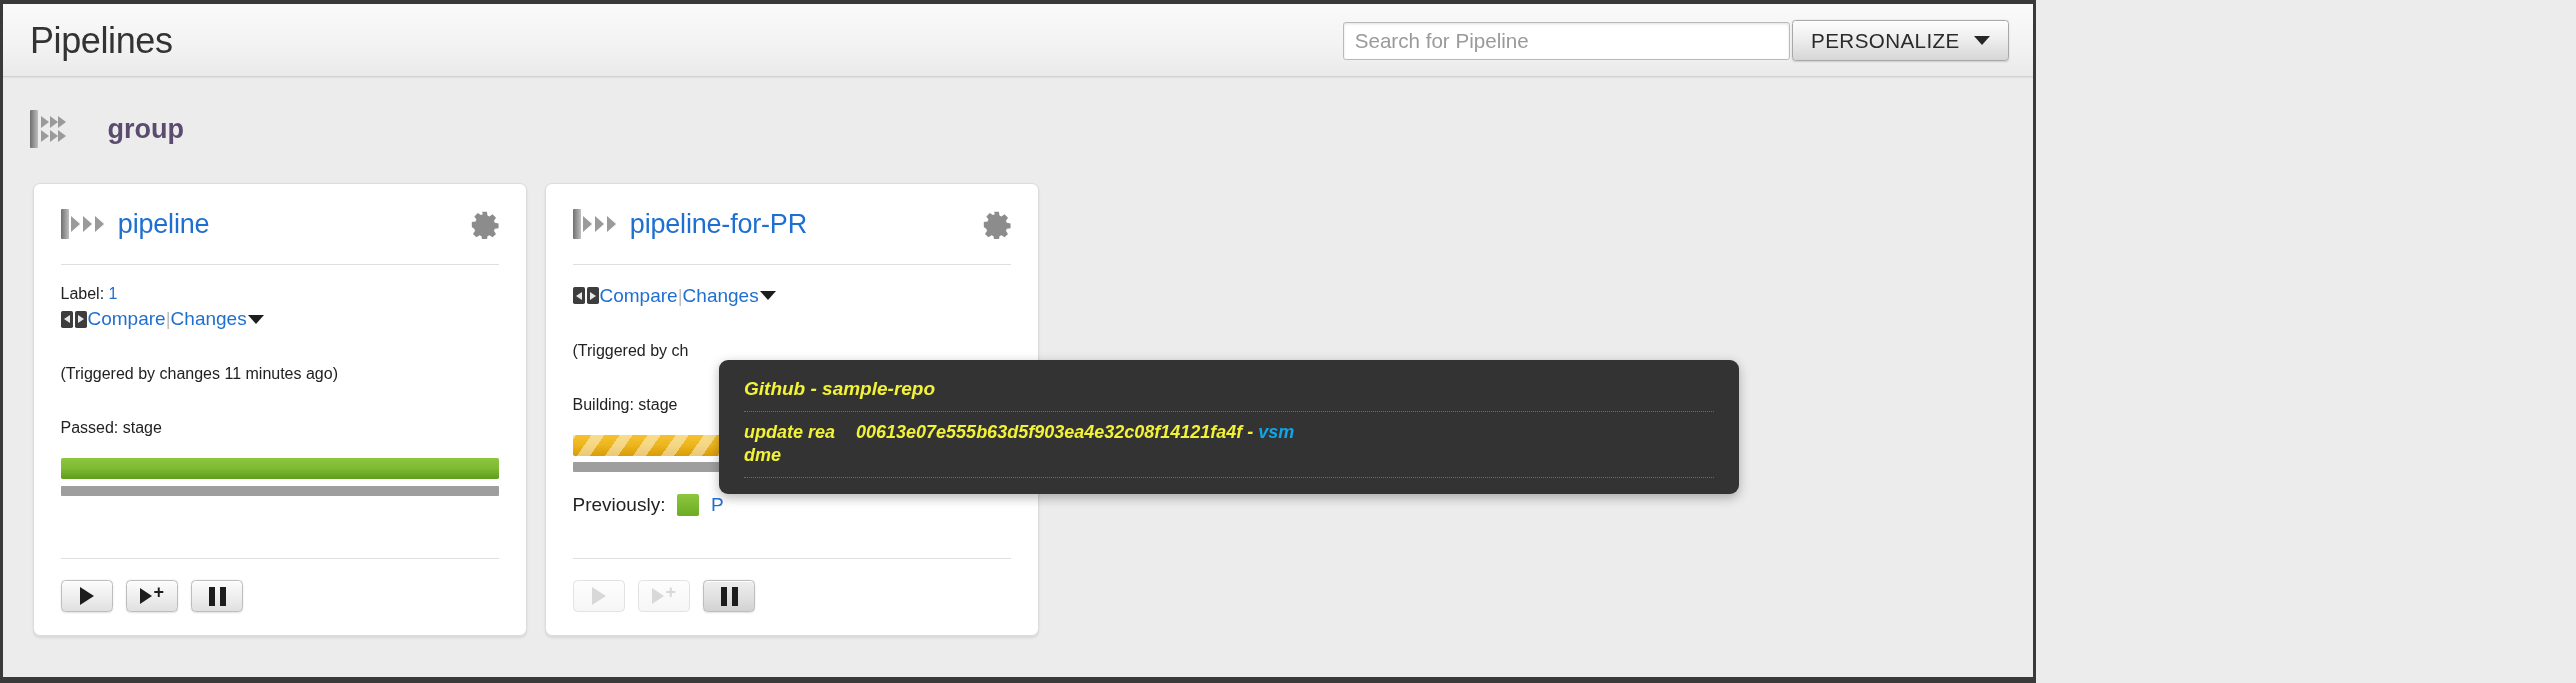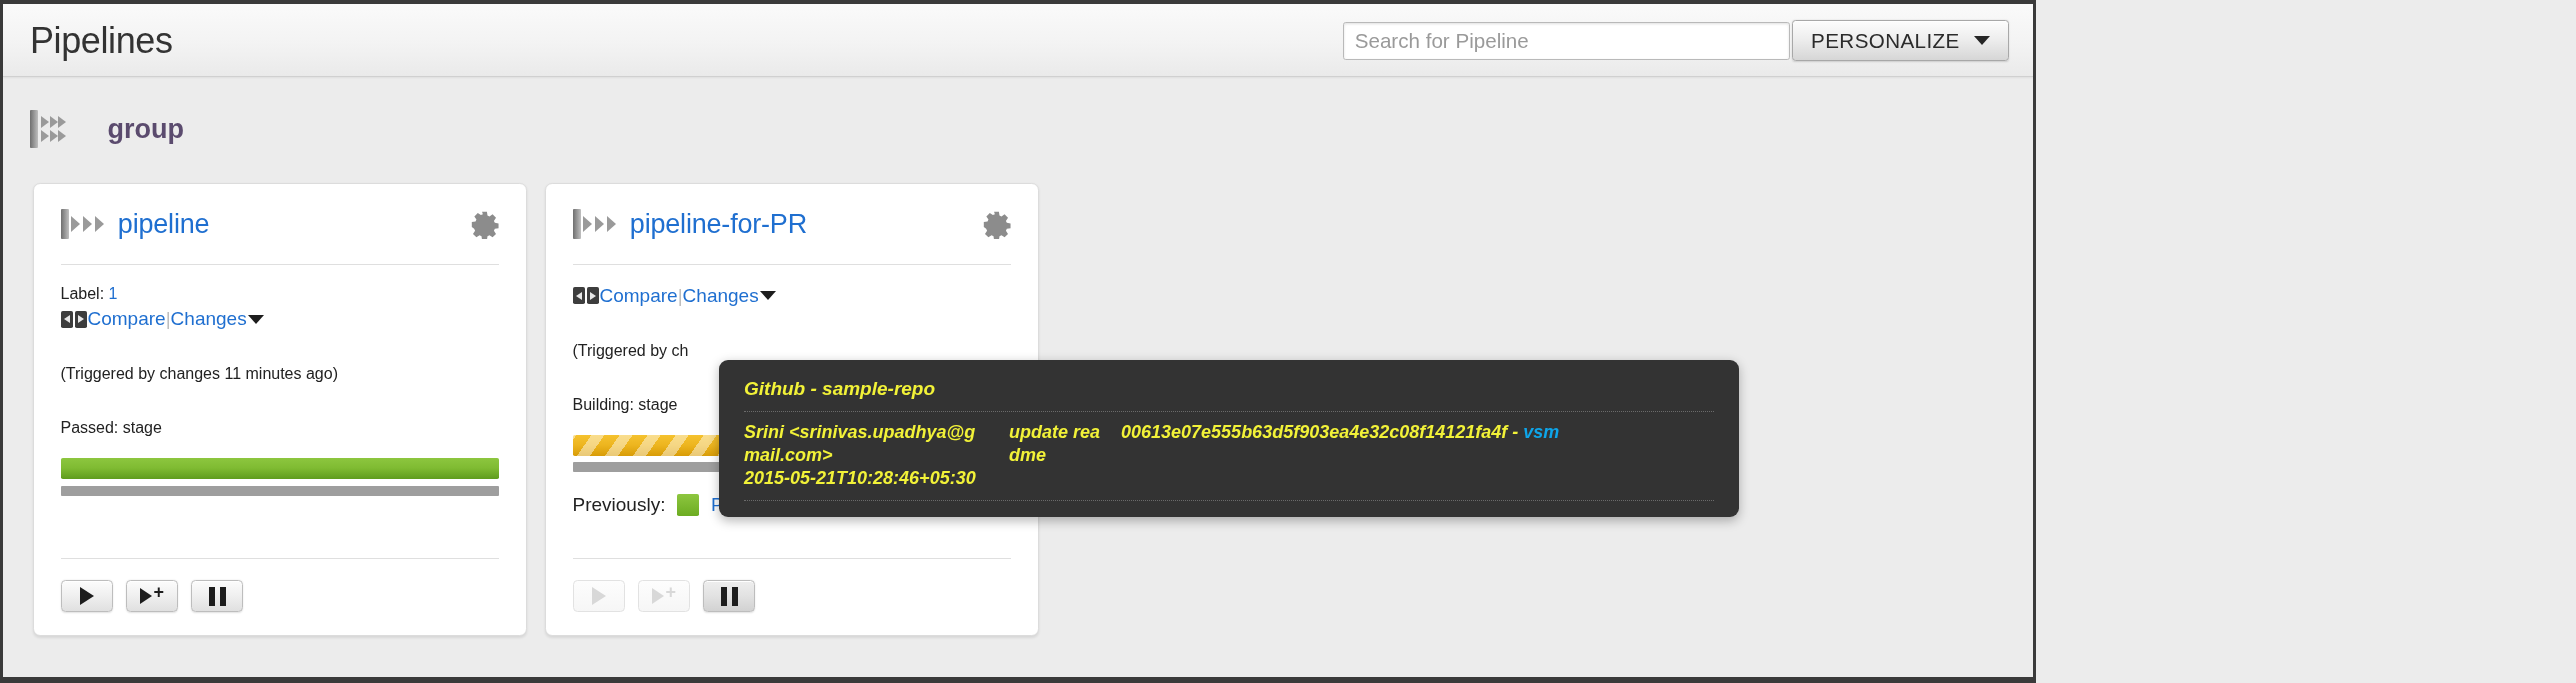--- a/index.html
+++ b/index.html
@@ -393,24 +393,20 @@
             </span>
         </div>
       </div>
     </div>
   </div>
 
   <div class="tooltip">
     <div class="tt-title">Github - sample-repo</div>
     <div class="tt-divider"></div>
     <div class="tt-row">
-      <div class="tt-col tt-col-author">
-        <div>Srini &lt;srinivas.upadhya@gmail.com&gt;</div>
-        <div>2015-05-21T10:28:46+05:30</div>
-      </div>
       <div class="tt-col tt-col-comment">update readme</div>
       <div class="tt-col tt-col-rev"><span>00613e07e555b63d5f903ea4e32c08f14121fa4f - </span><span class="tt-vsm">vsm</span></div>
     </div>
     <div class="tt-divider"></div>
   </div>
 
 </div>
 
 
 </body></html>

